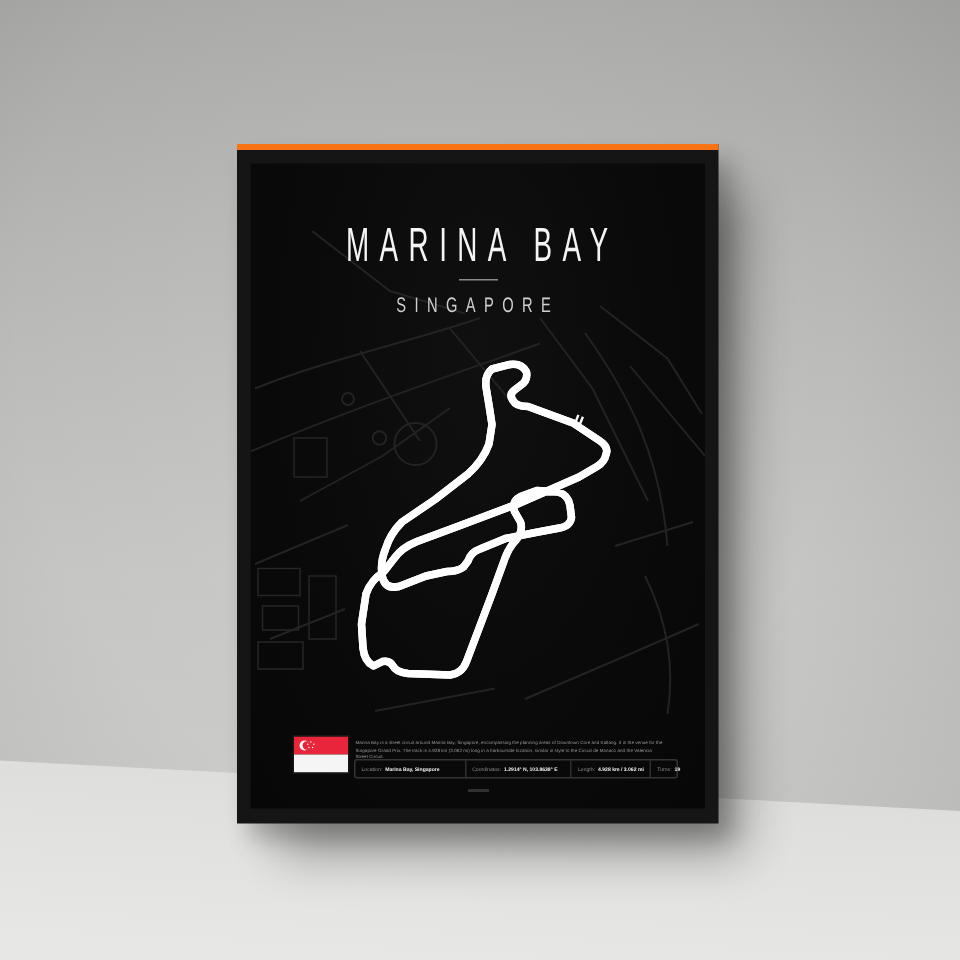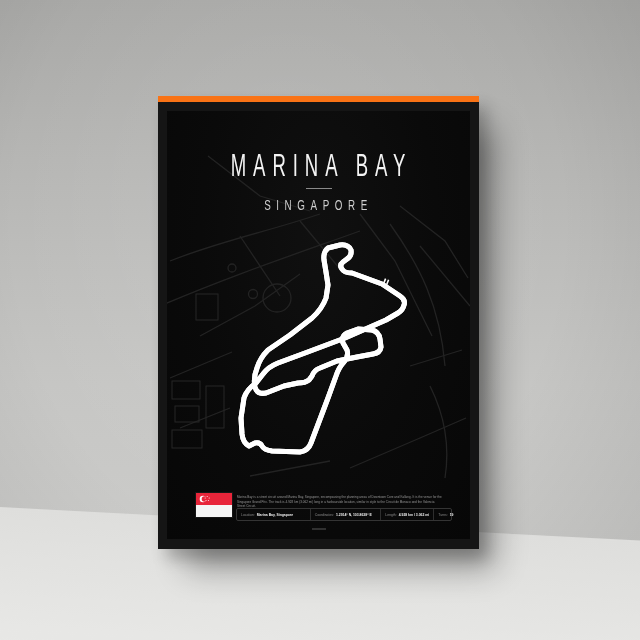--- a/index.html
+++ b/index.html
@@ -11,21 +11,21 @@
   
   .wall-vignette{position:absolute;inset:0;pointer-events:none;
     background:radial-gradient(ellipse at 45% 35%, rgba(255,255,255,0.10) 0%, rgba(0,0,0,0) 55%, rgba(0,0,0,0.10) 100%);}
   
   .floor{position:absolute;left:-80px;right:-80px;top:524px;height:260px;
     background:linear-gradient(180deg,#dededc 0%,#e7e7e5 45%,#ebebe9 100%);
     border-top:1px solid rgba(0,0,0,0.06);
     transform:rotate(3deg);}
   
   .frame{position:absolute;left:158px;top:96px;width:321px;height:453px;box-sizing:border-box;
-    background:#151515;border-top:6px solid #f97316;padding:9px 9px 10px 9px;
+    background:#151515;border-top:4px solid #f97316;padding:9px 9px 10px 9px;
     box-shadow:22px 26px 30px -6px rgba(0,0,0,0.33), 8px 10px 14px rgba(0,0,0,0.22);}
   .poster{position:relative;width:100%;height:100%;overflow:hidden;
     background:radial-gradient(ellipse at 50% 30%, #101010 0%, #0a0a0a 55%, #070707 100%);}
   .map-svg{position:absolute;left:0;top:0;width:303px;height:434px;}
   
   .title{position:absolute;top:36px;left:0;width:100%;text-align:center;margin:0;
     color:#f4f4f4;font-size:32px;font-weight:400;letter-spacing:12px;white-space:nowrap;
     transform:scaleX(.58);transform-origin:50% 50%;}
   .title-divider{position:absolute;top:77px;left:50%;width:26px;height:1px;margin-left:-13px;background:#8a8a8a;}
   .subtitle{position:absolute;top:86px;left:0;width:100%;text-align:center;margin:0;

